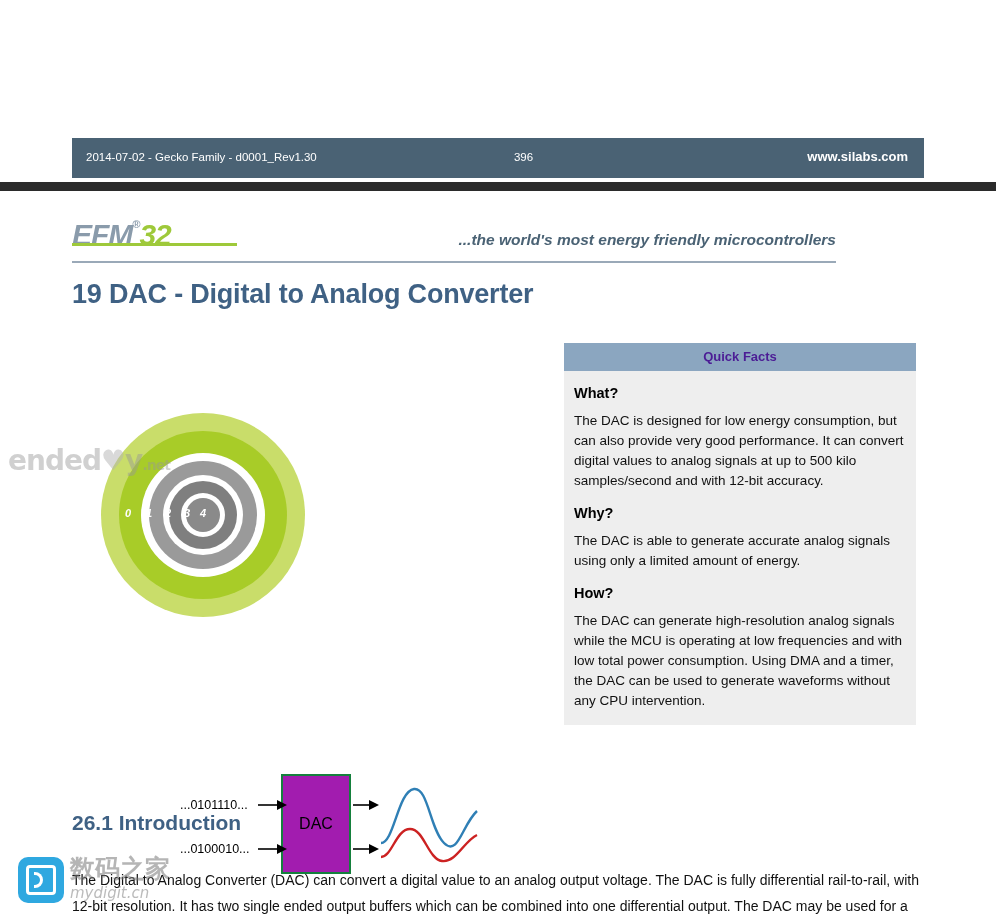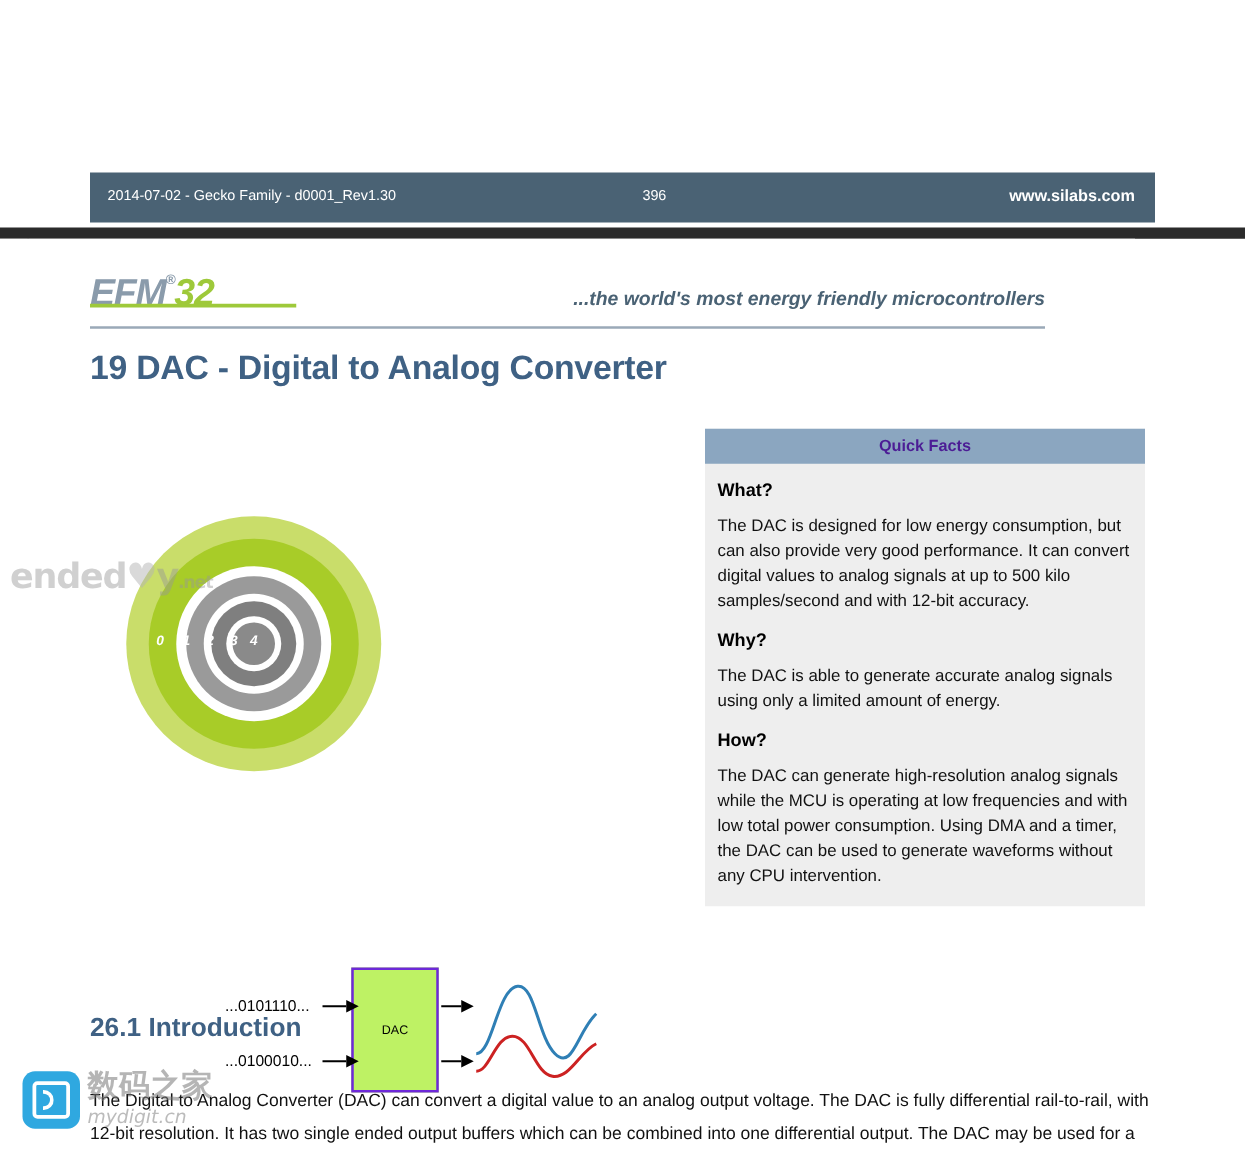--- a/index.html
+++ b/index.html
@@ -224,24 +224,24 @@
   .rl2 { left: 64px; }
   .rl3 { left: 83px; }
   .rl4 { left: 99px; }
 
   .dac-box {
     position: absolute;
     left: 209px;
     top: 383px;
     width: 70px;
     height: 100px;
-    background: #bef264;
-    border: 2px solid #6d28d9;
+    background: #a21caf;
+    border: 2px solid #15803d;
     box-sizing: border-box;
-    font-size: 10px;
+    font-size: 16px;
     color: #000000;
     display: flex;
     align-items: center;
     justify-content: center;
   }
   .bits {
     position: absolute;
     font-size: 12.5px;
     color: #000000;
     white-space: nowrap;

